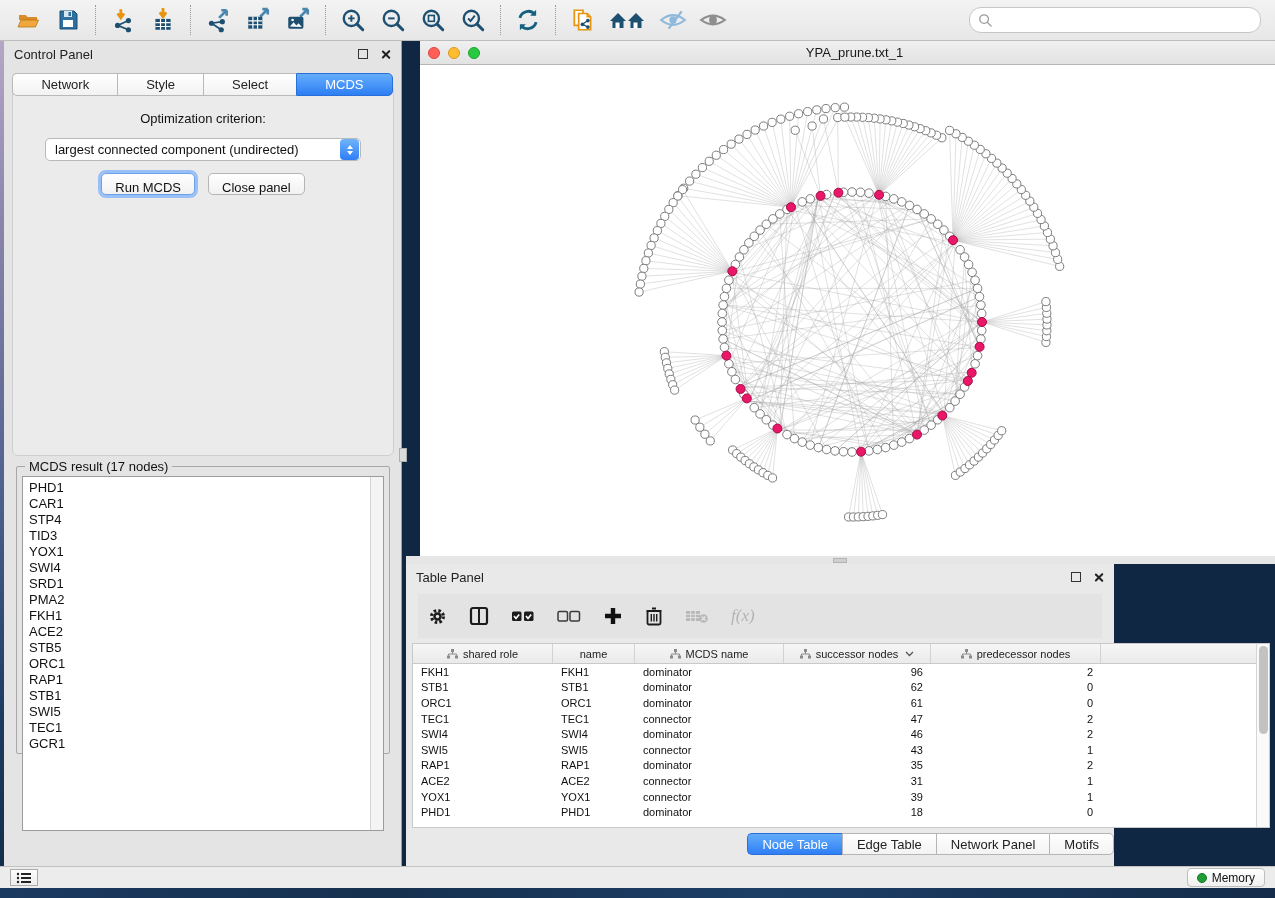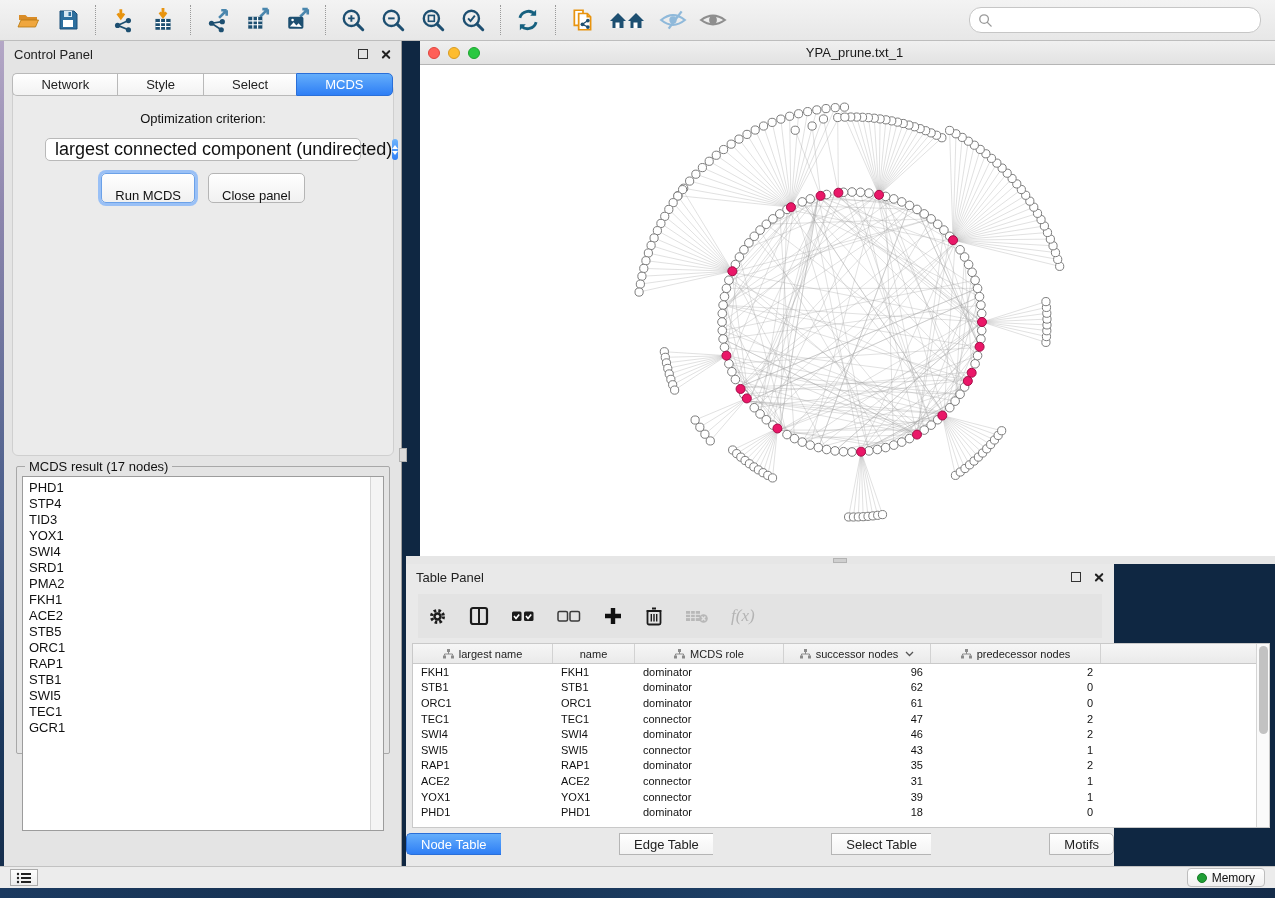--- a/index.html
+++ b/index.html
@@ -38,27 +38,27 @@
     border-right:none; color:#222; }
   .tab:first-child { border-radius:5px 0 0 5px; }
   .tab:last-child { border-radius:0 5px 5px 0; border-right:1px solid #b9b9b9; }
   .tab.active { background:linear-gradient(#64aefb,#2e7ef5); border-color:#2a6fd8; color:#fff; }
 
   .tabpane { position:absolute; left:8px; top:43px; width:382px; height:372px; background:#ebebeb;
     border:1px solid #cfcfcf; border-radius:6px; }
   .opt-label { text-align:center; margin-top:26px; font-size:13px; color:#111; }
   .dropdown { margin:12px auto 0 auto; width:316px; height:23px; background:#fff; border:1px solid #b9b9b9;
     border-radius:5px; display:flex; align-items:center; position:relative; }
-  .dropdown .val { flex:1; font-size:18px; padding-left:9px; color:#111; white-space:nowrap; }
+  .dropdown .val { flex:1; font-size:13px; padding-left:9px; color:#111; white-space:nowrap; }
   .dd-cap { width:19px; height:21px; margin-right:1px; border-radius:4px; background:linear-gradient(#6fb4fc,#2e7ef5);
     display:flex; flex-direction:column; align-items:center; justify-content:center; gap:2px; }
   .dd-cap i { display:block; width:0; height:0; border-left:3.5px solid transparent; border-right:3.5px solid transparent; }
   .dd-cap i.up { border-bottom:4px solid #fff; } .dd-cap i.dn { border-top:4px solid #fff; }
   .btn-row { display:flex; justify-content:center; gap:13px; margin-top:12px; }
-  .mac-btn { font-size:13px; padding:14px 13px; height:22px; background:linear-gradient(#ffffff,#f1f1f1);
+  .mac-btn { font-size:13px; padding:6px 13px; height:22px; background:linear-gradient(#ffffff,#f1f1f1);
     border:1px solid #b5b5b5; border-radius:5px; color:#111; font-family:inherit; }
   .mac-btn.focused { box-shadow:0 0 0 3px rgba(86,157,255,.55); border-color:#6ba1e8; }
 
   .groupbox { position:absolute; left:12px; top:425px; width:374px; height:288px; border:1px solid #a8a8a8; border-radius:2px; }
   .groupbox .legend { position:absolute; top:-8px; left:8px; background:#e4e4e4; padding:0 4px; font-size:13px; color:#111; }
   .mcds-list { position:absolute; left:5px; top:9px; width:362px; height:355px; background:#fff; border:1px solid #9c9c9c;
     overflow:hidden; display:flex; }
   .mcds-items { flex:1; padding:3px 0 0 6px; }
   .mcds-items li { list-style:none; font-size:13px; line-height:16px; color:#111; }
   .mcds-scroll { width:13px; border-left:1px solid #d5d5d5; background:#f4f4f4; }
@@ -95,21 +95,21 @@
   .grid-thumb { position:absolute; left:1.5px; top:2px; width:9px; height:88px; background:#c2c2c2; border-radius:5px; }
   .thead { display:flex; height:20px; background:linear-gradient(#f6f6f6,#eaeaea); border-bottom:1px solid #c9c9c9; }
   .th { display:flex; align-items:center; justify-content:center; gap:5px; font-size:11px; color:#222;
     border-right:1px solid #d2d2d2; overflow:hidden; white-space:nowrap; }
   .tr { display:flex; height:15.6px; align-items:center; background:#fff; }
   .td { font-size:11px; color:#111; padding:0 8px; overflow:hidden; white-space:nowrap; }
   .td.num { text-align:right; }
   .hier-ic { width:11px; height:10px; }
   .sort-chev { width:9px; height:6px; margin-left:2px; }
 
-  .bottom-tabs { position:absolute; left:0; right:0; top:269px; display:flex; justify-content:space-between; }
+  .bottom-tabs { position:absolute; left:0; right:0; top:269px; display:flex; justify-content:flex-end; }
   .btab { font-size:13px; padding:2.5px 14px; background:linear-gradient(#ffffff,#f3f3f3); border:1px solid #b5b5b5; border-right:none; color:#222; }
   .btab:first-child { border-radius:5px 0 0 5px; }
   .btab:last-child { border-radius:0 5px 5px 0; border-right:1px solid #b5b5b5; }
   .btab.active { background:linear-gradient(#64aefb,#2e7ef5); border-color:#2a6fd8; color:#fff; }
 
   
   .statusbar { position:absolute; left:0; top:866px; width:1275px; height:22px; background:#ececec; border-top:1px solid #c2c2c2;
     display:flex; align-items:center; padding:0 10px; }
   .menu-btn { width:28px; height:17px; border:1px solid #ababab; background:linear-gradient(#fdfdfd,#ededed);
     display:flex; align-items:center; justify-content:center; }
@@ -287,20 +287,21 @@
     <div class="btn-row">
       <button class="mac-btn focused">Run MCDS</button>
       <button class="mac-btn">Close panel</button>
     </div>
   </div>
   <div class="groupbox">
     <span class="legend">MCDS result (17 nodes)</span>
     <div class="mcds-list">
       <ul class="mcds-items" id="mcds-items">
           <li>PHD1</li>
+          <li>CAR1</li>
           <li>STP4</li>
           <li>TID3</li>
           <li>YOX1</li>
           <li>SWI4</li>
           <li>SRD1</li>
           <li>PMA2</li>
           <li>FKH1</li>
           <li>ACE2</li>
           <li>STB5</li>
           <li>ORC1</li>
@@ -942,33 +943,33 @@
   <div class="grid-wrap">
     <div class="grid">
       <div class="thead" id="table-head">
           <div class="th" style="width: 140px; flex: 0 0 140px;">
             <svg class="hier-ic" viewBox="0 0 11 10">
               <rect x="4" y="0" width="3" height="3" fill="#8a8a8a"></rect>
               <rect x="0" y="6.5" width="3" height="3" fill="#8a8a8a"></rect>
               <rect x="8" y="6.5" width="3" height="3" fill="#8a8a8a"></rect>
               <path d="M5.5 3 v2 M1.5 6.5 v-1.5 h8 v1.5" stroke="#8a8a8a" stroke-width="1" fill="none"></path>
             </svg>
-            <span>largest name</span>
+            <span>shared role</span>
           </div>
           <div class="th" style="width: 82px; flex: 0 0 82px;">
             <span>name</span>
           </div>
           <div class="th" style="width: 149px; flex: 0 0 149px;">
             <svg class="hier-ic" viewBox="0 0 11 10">
               <rect x="4" y="0" width="3" height="3" fill="#8a8a8a"></rect>
               <rect x="0" y="6.5" width="3" height="3" fill="#8a8a8a"></rect>
               <rect x="8" y="6.5" width="3" height="3" fill="#8a8a8a"></rect>
               <path d="M5.5 3 v2 M1.5 6.5 v-1.5 h8 v1.5" stroke="#8a8a8a" stroke-width="1" fill="none"></path>
             </svg>
-            <span>MCDS role</span>
+            <span>MCDS name</span>
           </div>
           <div class="th" style="width: 147px; flex: 0 0 147px;">
             <svg class="hier-ic" viewBox="0 0 11 10">
               <rect x="4" y="0" width="3" height="3" fill="#8a8a8a"></rect>
               <rect x="0" y="6.5" width="3" height="3" fill="#8a8a8a"></rect>
               <rect x="8" y="6.5" width="3" height="3" fill="#8a8a8a"></rect>
               <path d="M5.5 3 v2 M1.5 6.5 v-1.5 h8 v1.5" stroke="#8a8a8a" stroke-width="1" fill="none"></path>
             </svg>
             <span>successor nodes</span>
             <svg class="sort-chev" viewBox="0 0 9 6">
@@ -1060,21 +1061,21 @@
         </div>
     </div>
     <div class="grid-scroll">
         <div class="grid-thumb"></div>
       </div>
   </div>
 
   <div class="bottom-tabs" id="table-tabs">
       <div class="btab active">Node Table</div>
       <div class="btab">Edge Table</div>
-      <div class="btab">Select Table</div>
+      <div class="btab">Network Panel</div>
       <div class="btab">Motifs</div>
     </div>
 </div>
 
 <div class="statusbar">
   <div class="menu-btn">
     <svg width="16" height="12" viewBox="0 0 16 12">
         <circle cx="2" cy="2" r="1.2" fill="#222"></circle>
         <circle cx="2" cy="6" r="1.2" fill="#222"></circle>
         <circle cx="2" cy="10" r="1.2" fill="#222"></circle>

